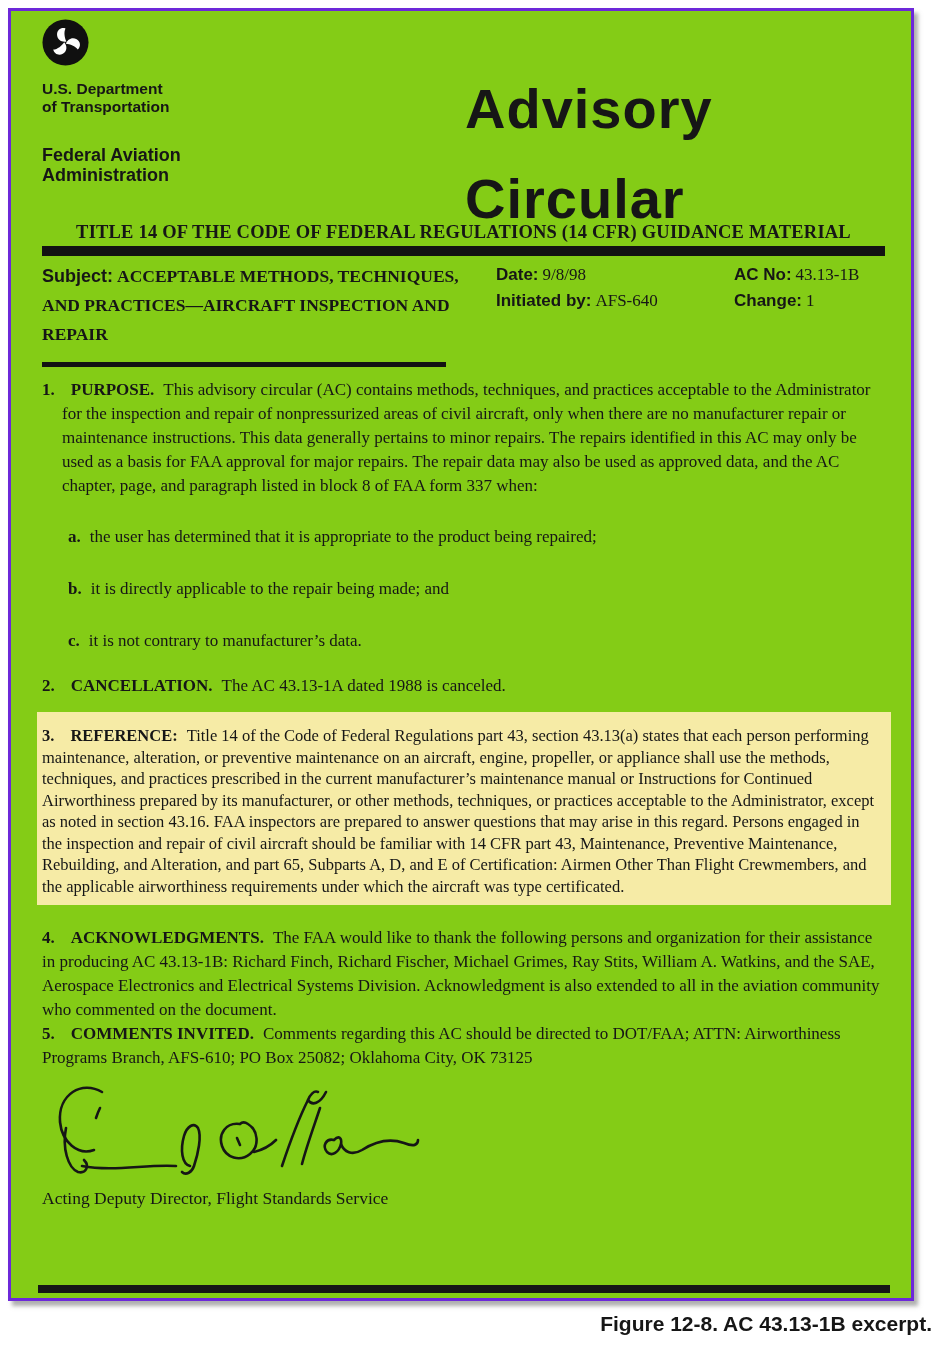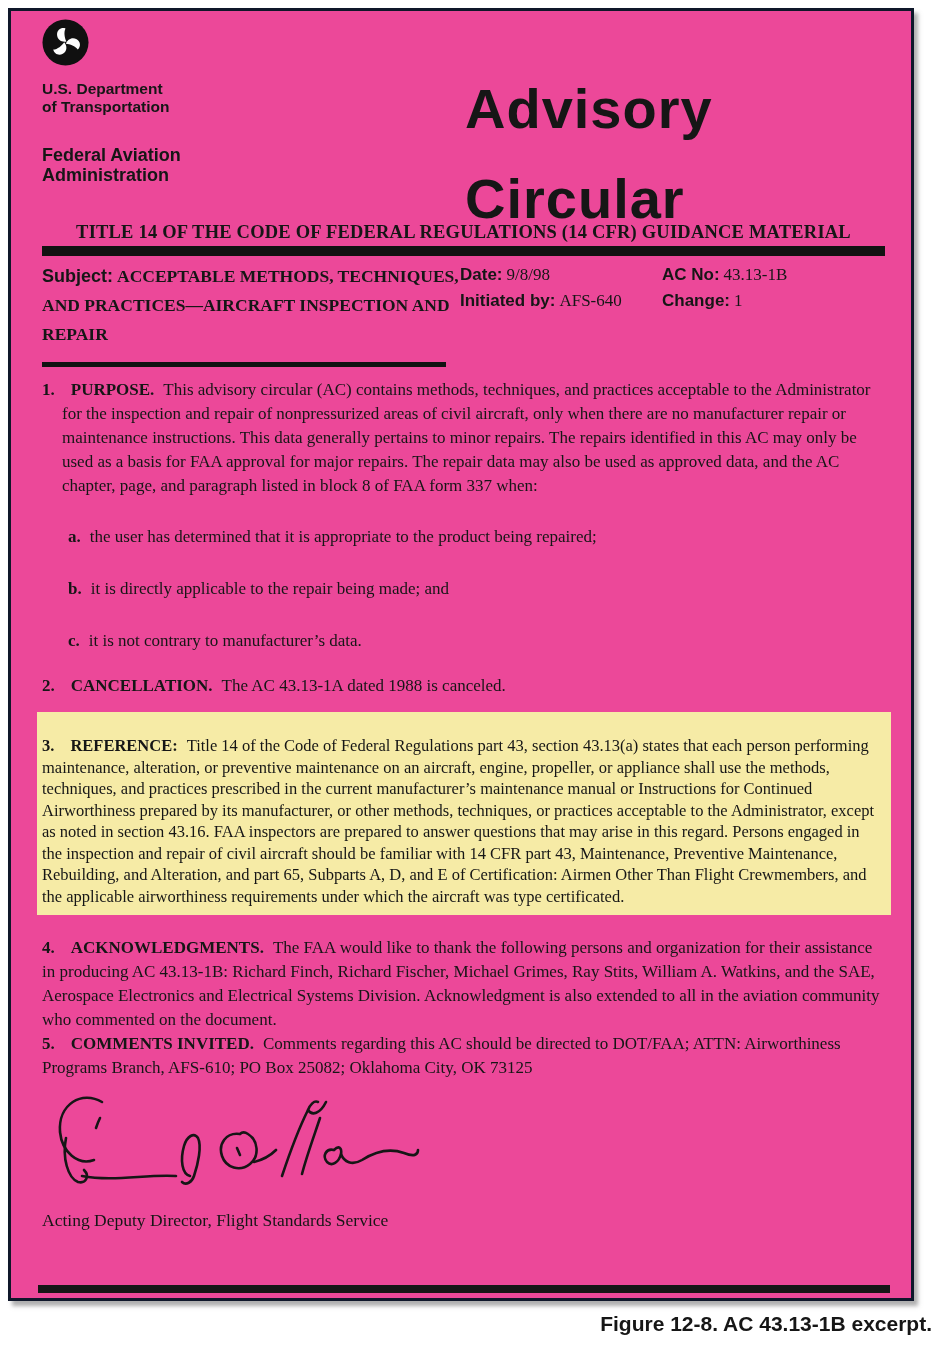--- a/index.html
+++ b/index.html
@@ -1,65 +1,65 @@
 <!DOCTYPE html>
 <html><head>
 <meta charset="utf-8">
 <style>
   html,body{margin:0;padding:0;background:#ffffff;}
   body{width:932px;height:1350px;position:relative;overflow:hidden;
        font-family:"Liberation Serif",serif;color:#161616;}
 
   .doc-frame{position:absolute;left:8px;top:8px;width:900px;height:1287px;
-    border:3px solid #0f172a;background:#ec4899;
+    border:3px solid #6d28d9;background:#84cc16;
     box-shadow:4px 5px 4px rgba(110,110,110,.55);}
   .doc-content{position:relative;height:100%;padding:5px 26px 0 31px;box-sizing:border-box;}
 
   
   .masthead{display:flex;justify-content:space-between;height:206px;}
   .agency{padding-top:3px;}
   .dot-logo{width:47px;height:47px;display:block;}
   .agency-sub{font-family:"Liberation Sans",sans-serif;font-weight:bold;
     font-size:15.5px;line-height:17.5px;margin-top:14px;white-space:pre-line;}
   .agency-main{font-family:"Liberation Sans",sans-serif;font-weight:bold;
     font-size:18px;line-height:20px;margin-top:30px;white-space:pre-line;}
   .ac-title{width:420px;font-family:"Liberation Sans",sans-serif;font-weight:bold;
     font-size:56px;line-height:90px;padding-top:48px;letter-spacing:1px;white-space:pre-line;}
 
   
   .banner{text-align:center;font-weight:bold;font-size:18.5px;letter-spacing:.2px;}
   .rule-heavy{height:10px;background:#121212;margin-top:3px;}
 
   
-  .fields{display:grid;grid-template-columns:418px 202px 1fr;margin-top:6px;}
+  .fields{display:grid;grid-template-columns:418px 202px 1fr;margin-top:6px;gap:36px;}
   .f-label{font-family:"Liberation Sans",sans-serif;font-weight:bold;font-size:17px;}
   .f-value{font-size:17px;}
   .subject-cell{line-height:28px;font-weight:bold;}
   .subject-cell .f-value{font-size:17.5px;font-weight:bold;}
   .field-row{line-height:26px;}
 
   .rule-short{width:404px;height:5px;background:#121212;margin-top:13px;}
 
   
   .para{font-size:17px;line-height:24px;margin:0;}
   .hang{padding-left:20px;text-indent:-20px;}
   .p-num{font-weight:bold;margin-right:16px;}
   .p-head{font-weight:bold;margin-right:9px;}
   .p1{margin-top:11px;}
   .item{padding-left:26px;margin-top:28px;font-size:17px;line-height:24px;}
   .item-a{margin-top:27px;}
   .item .p-num{margin-right:9px;}
   .p2{margin-top:21px;}
-  .highlight{margin:14px -6px 0 -5px;padding:23px 9px 8px 5px;
+  .highlight{margin:14px -6px 0 -5px;padding:13px 9px 8px 5px;
     font-size:16.5px;line-height:21.5px;}
   .p4{margin-top:21px;}
   .p5{}
 
   .signature{margin:10px 0 0 2px;display:block;}
-  .signer-title{font-size:17.5px;margin-top:16px;}
+  .signer-title{font-size:17.5px;margin-top:4px;}
 
   .rule-bottom{position:absolute;left:27px;right:21px;bottom:5px;height:8px;background:#161616;}
 
   .caption{position:absolute;left:0;right:0;top:1312px;text-align:right;
     font-family:"Liberation Sans",sans-serif;font-weight:bold;font-size:21px;}
 </style>
 </head>
 <body>
 
 <div class="doc-frame">

